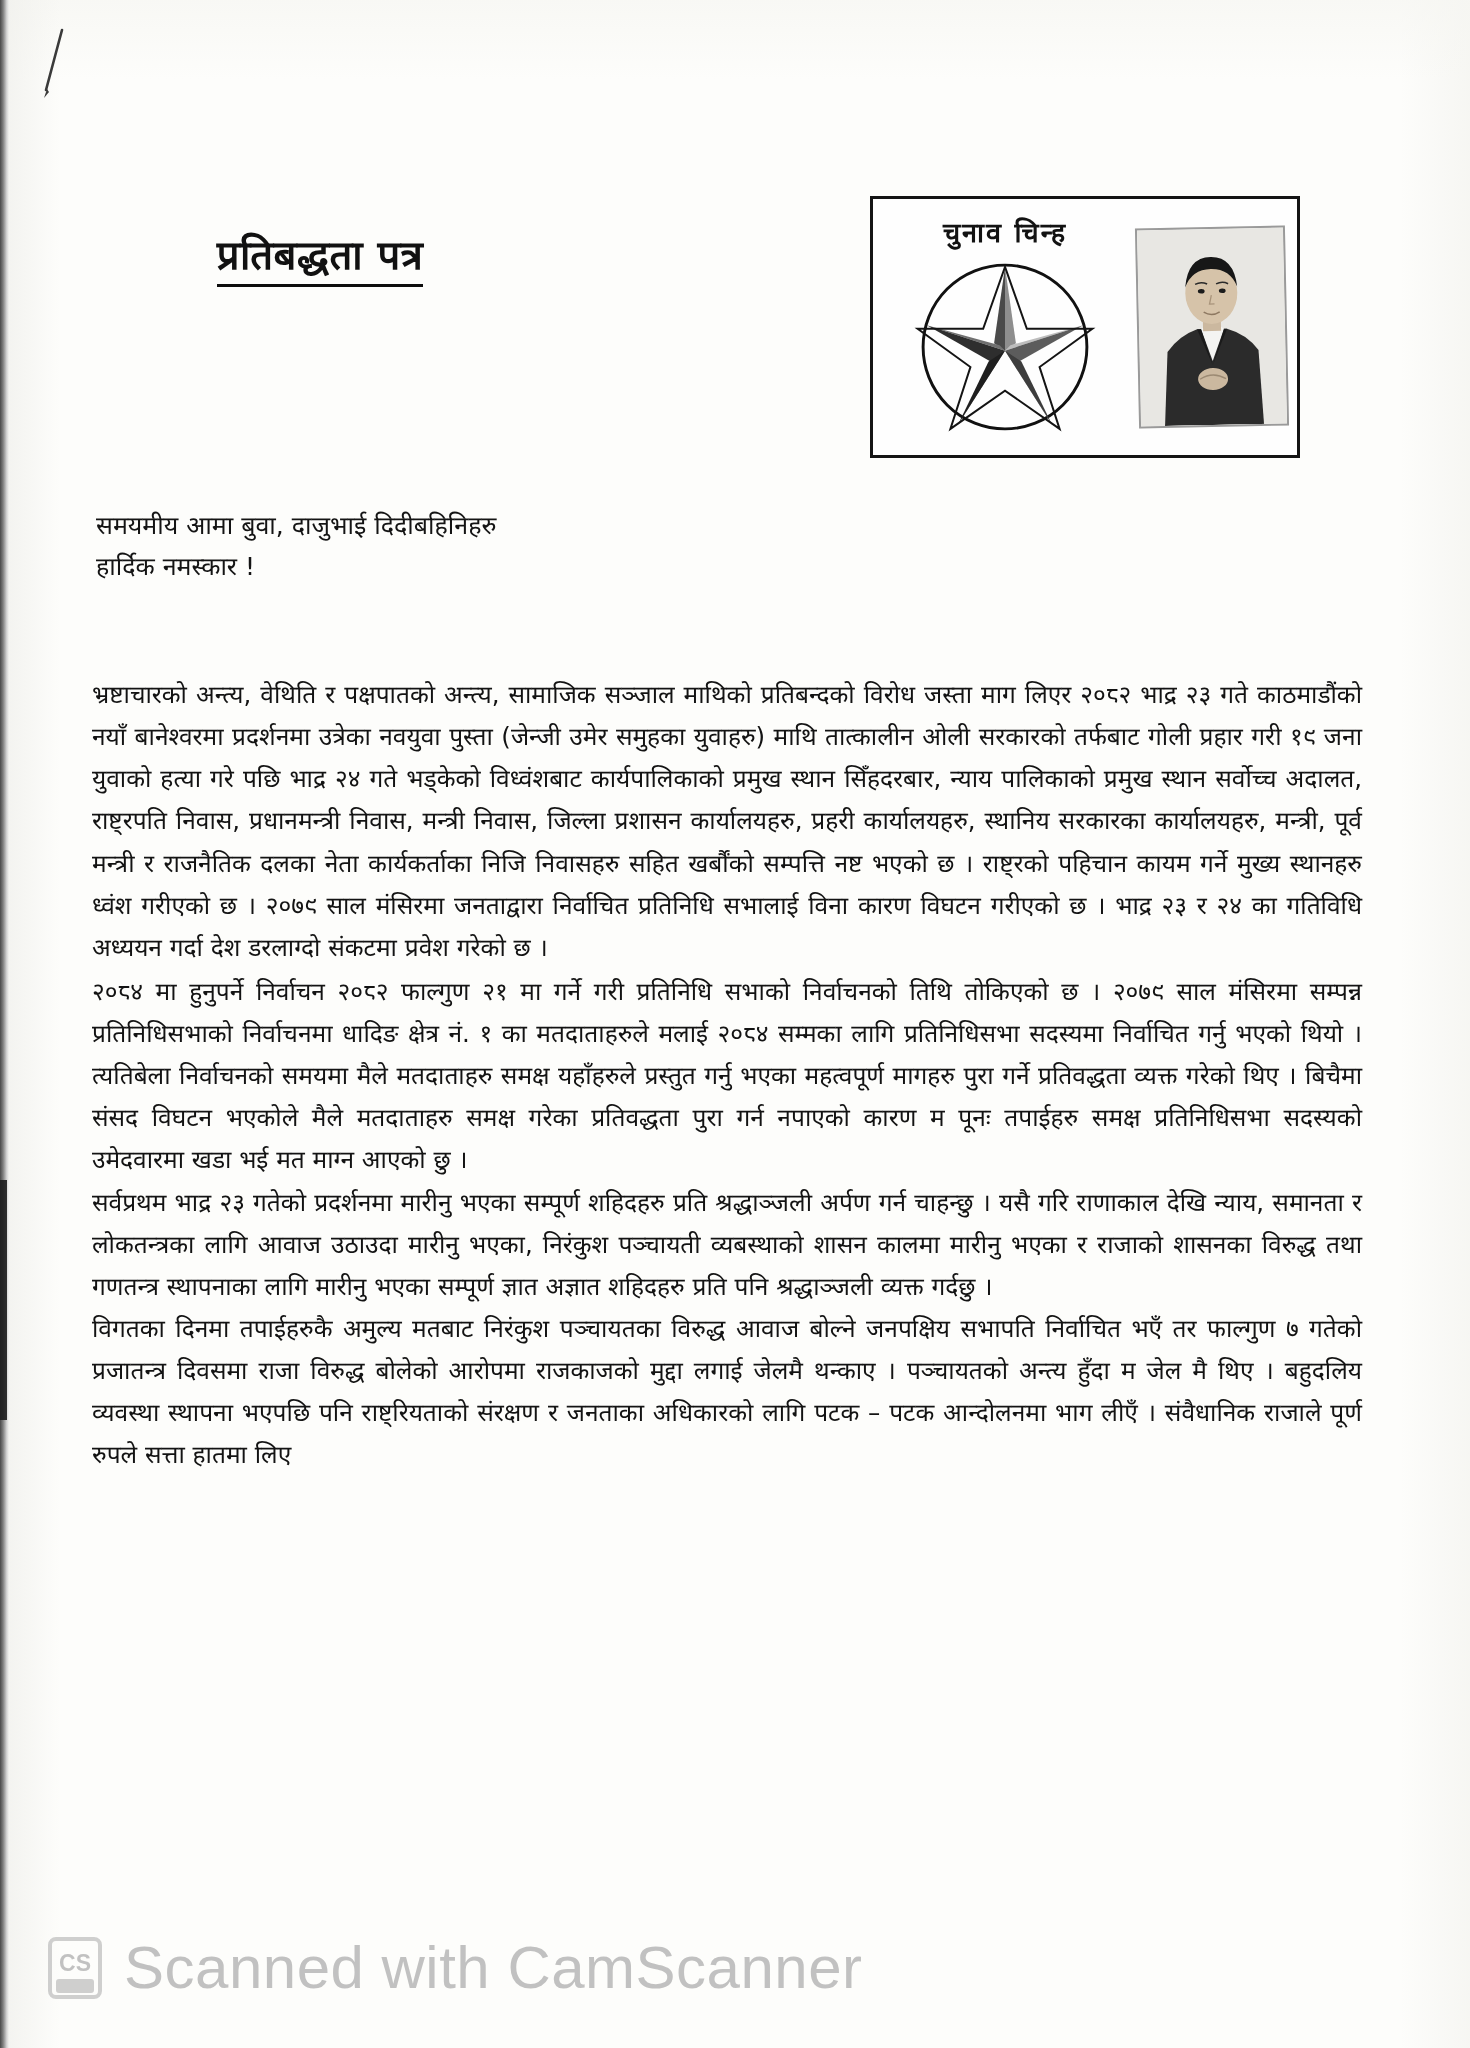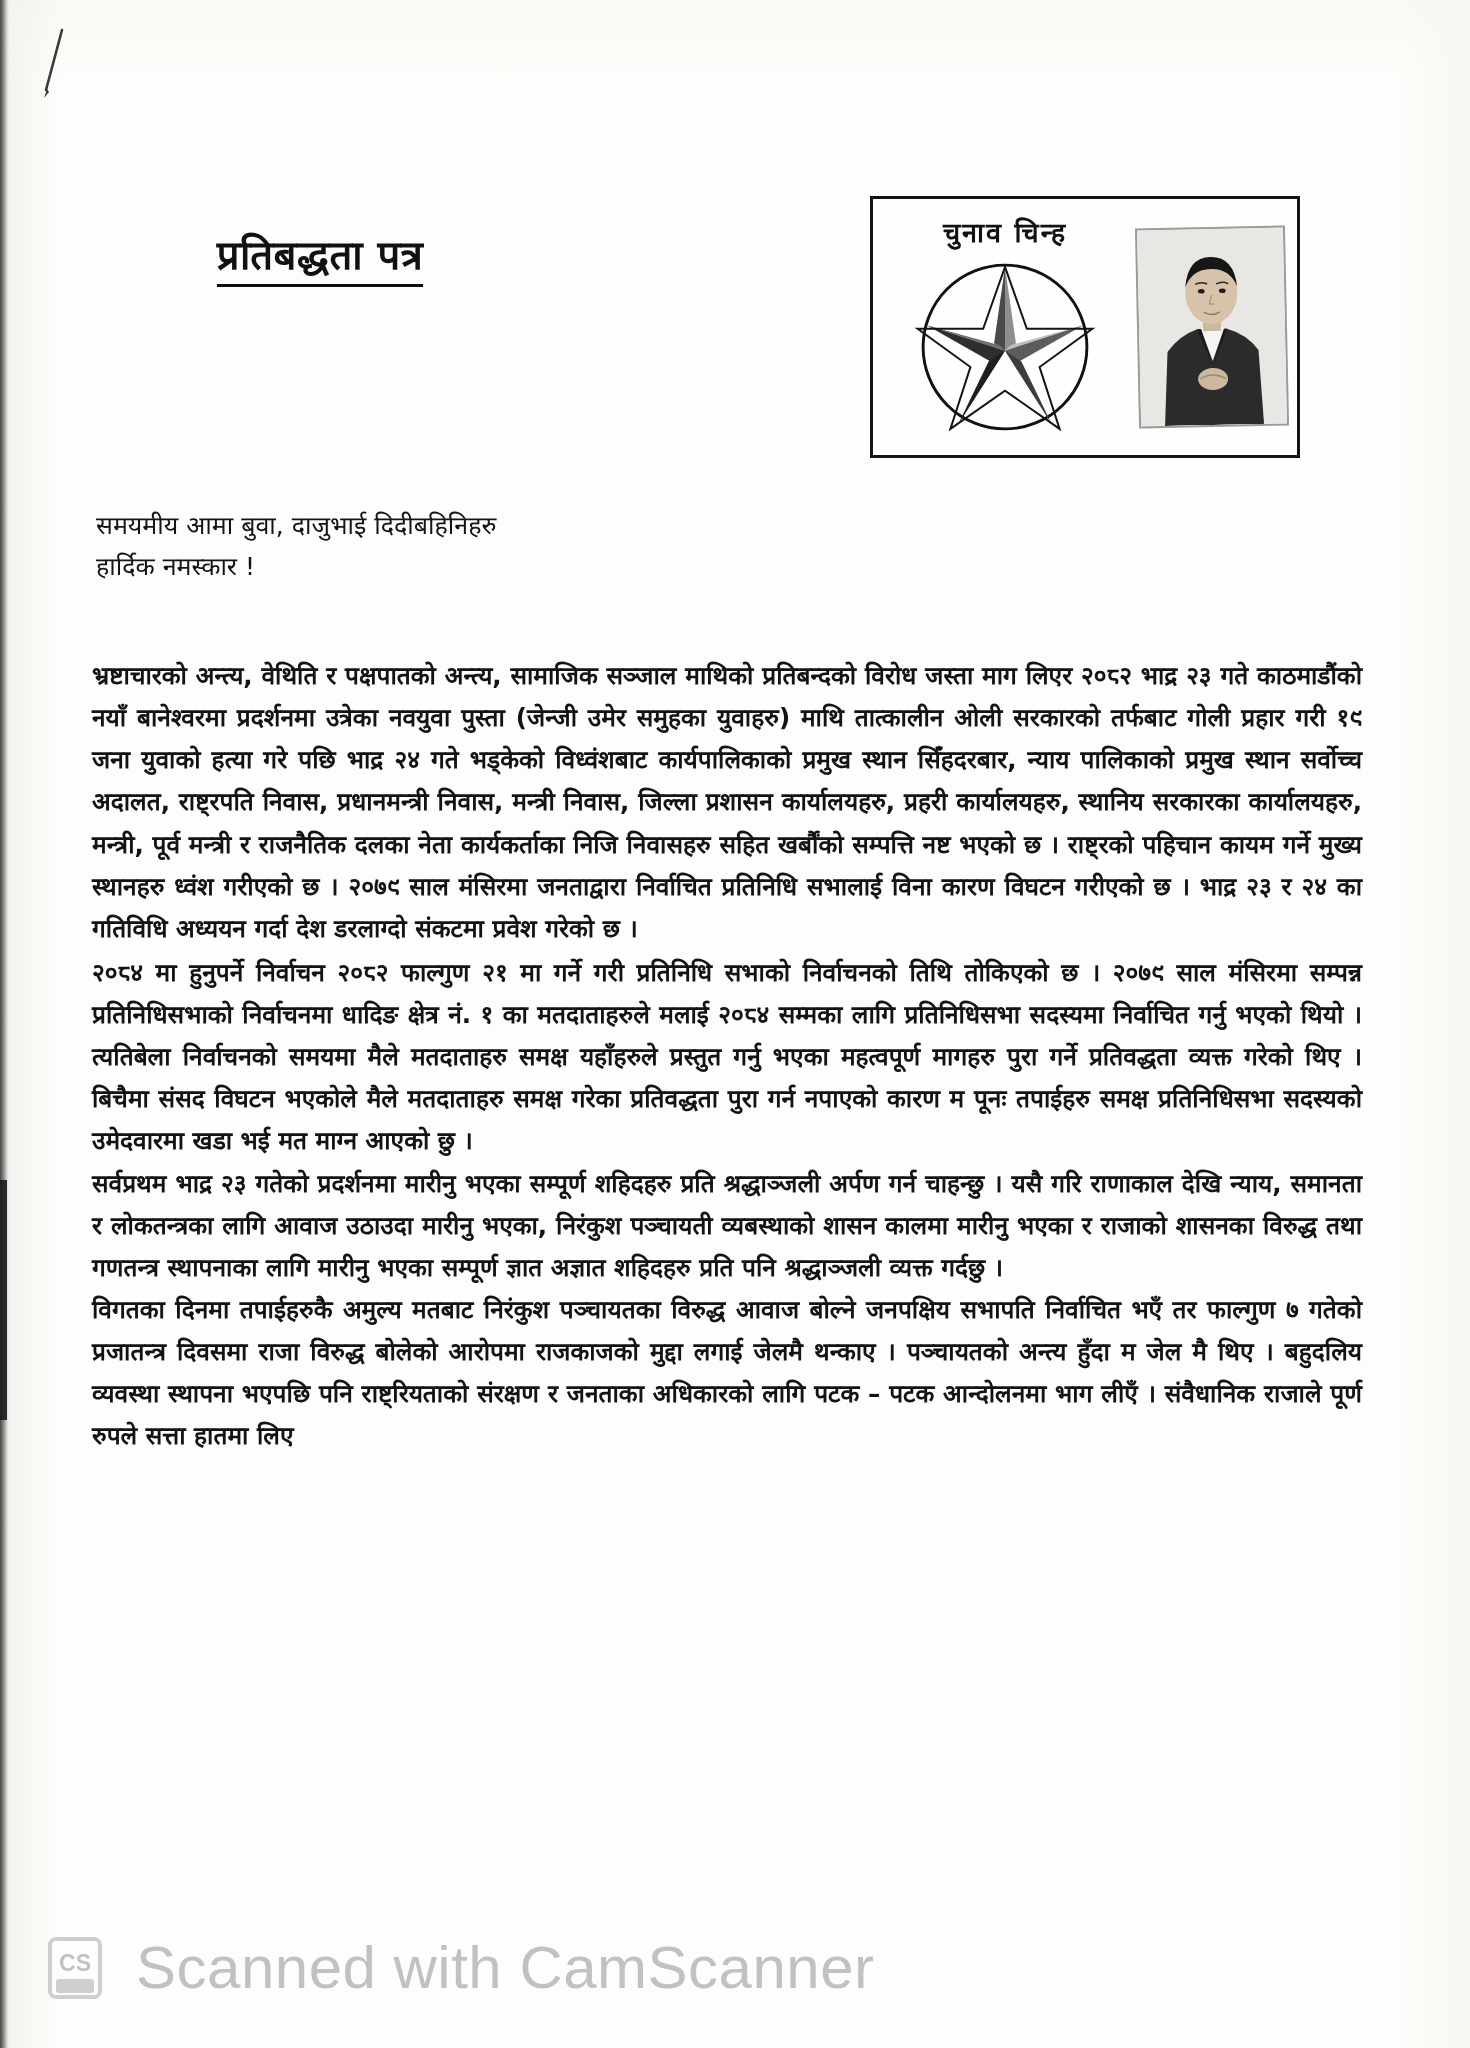--- a/index.html
+++ b/index.html
@@ -139,43 +139,43 @@
     font-size: 25px;
     line-height: 1.62;
     color: #141414;
     font-weight: 500;
   }
   .salutation .s-line { display: block; }
 
   .body-text {
     position: absolute;
     left: 92px;
-    top: 655px;
+    top: 674px;
     width: 1270px;
     font-size: 24.5px;
     line-height: 1.72;
     color: #131313;
     text-align: justify;
     text-justify: inter-word;
-    font-weight: 700;
+    font-weight: 400;
   }
   .body-text p {
     margin: 0 0 2px 0;
     text-align: justify;
   }
   .body-text p.tight { margin-bottom: 0; }
 
   
   .watermark {
     position: absolute;
     left: 48px;
     bottom: 46px;
     display: flex;
     align-items: center;
-    gap: 34px;
+    gap: 22px;
     opacity: 0.62;
   }
   .cs-logo {
     width: 54px;
     height: 62px;
   }
   .wm-text {
     font-family: "Liberation Sans", sans-serif;
     font-size: 60px;
     color: #9e9e9e;

